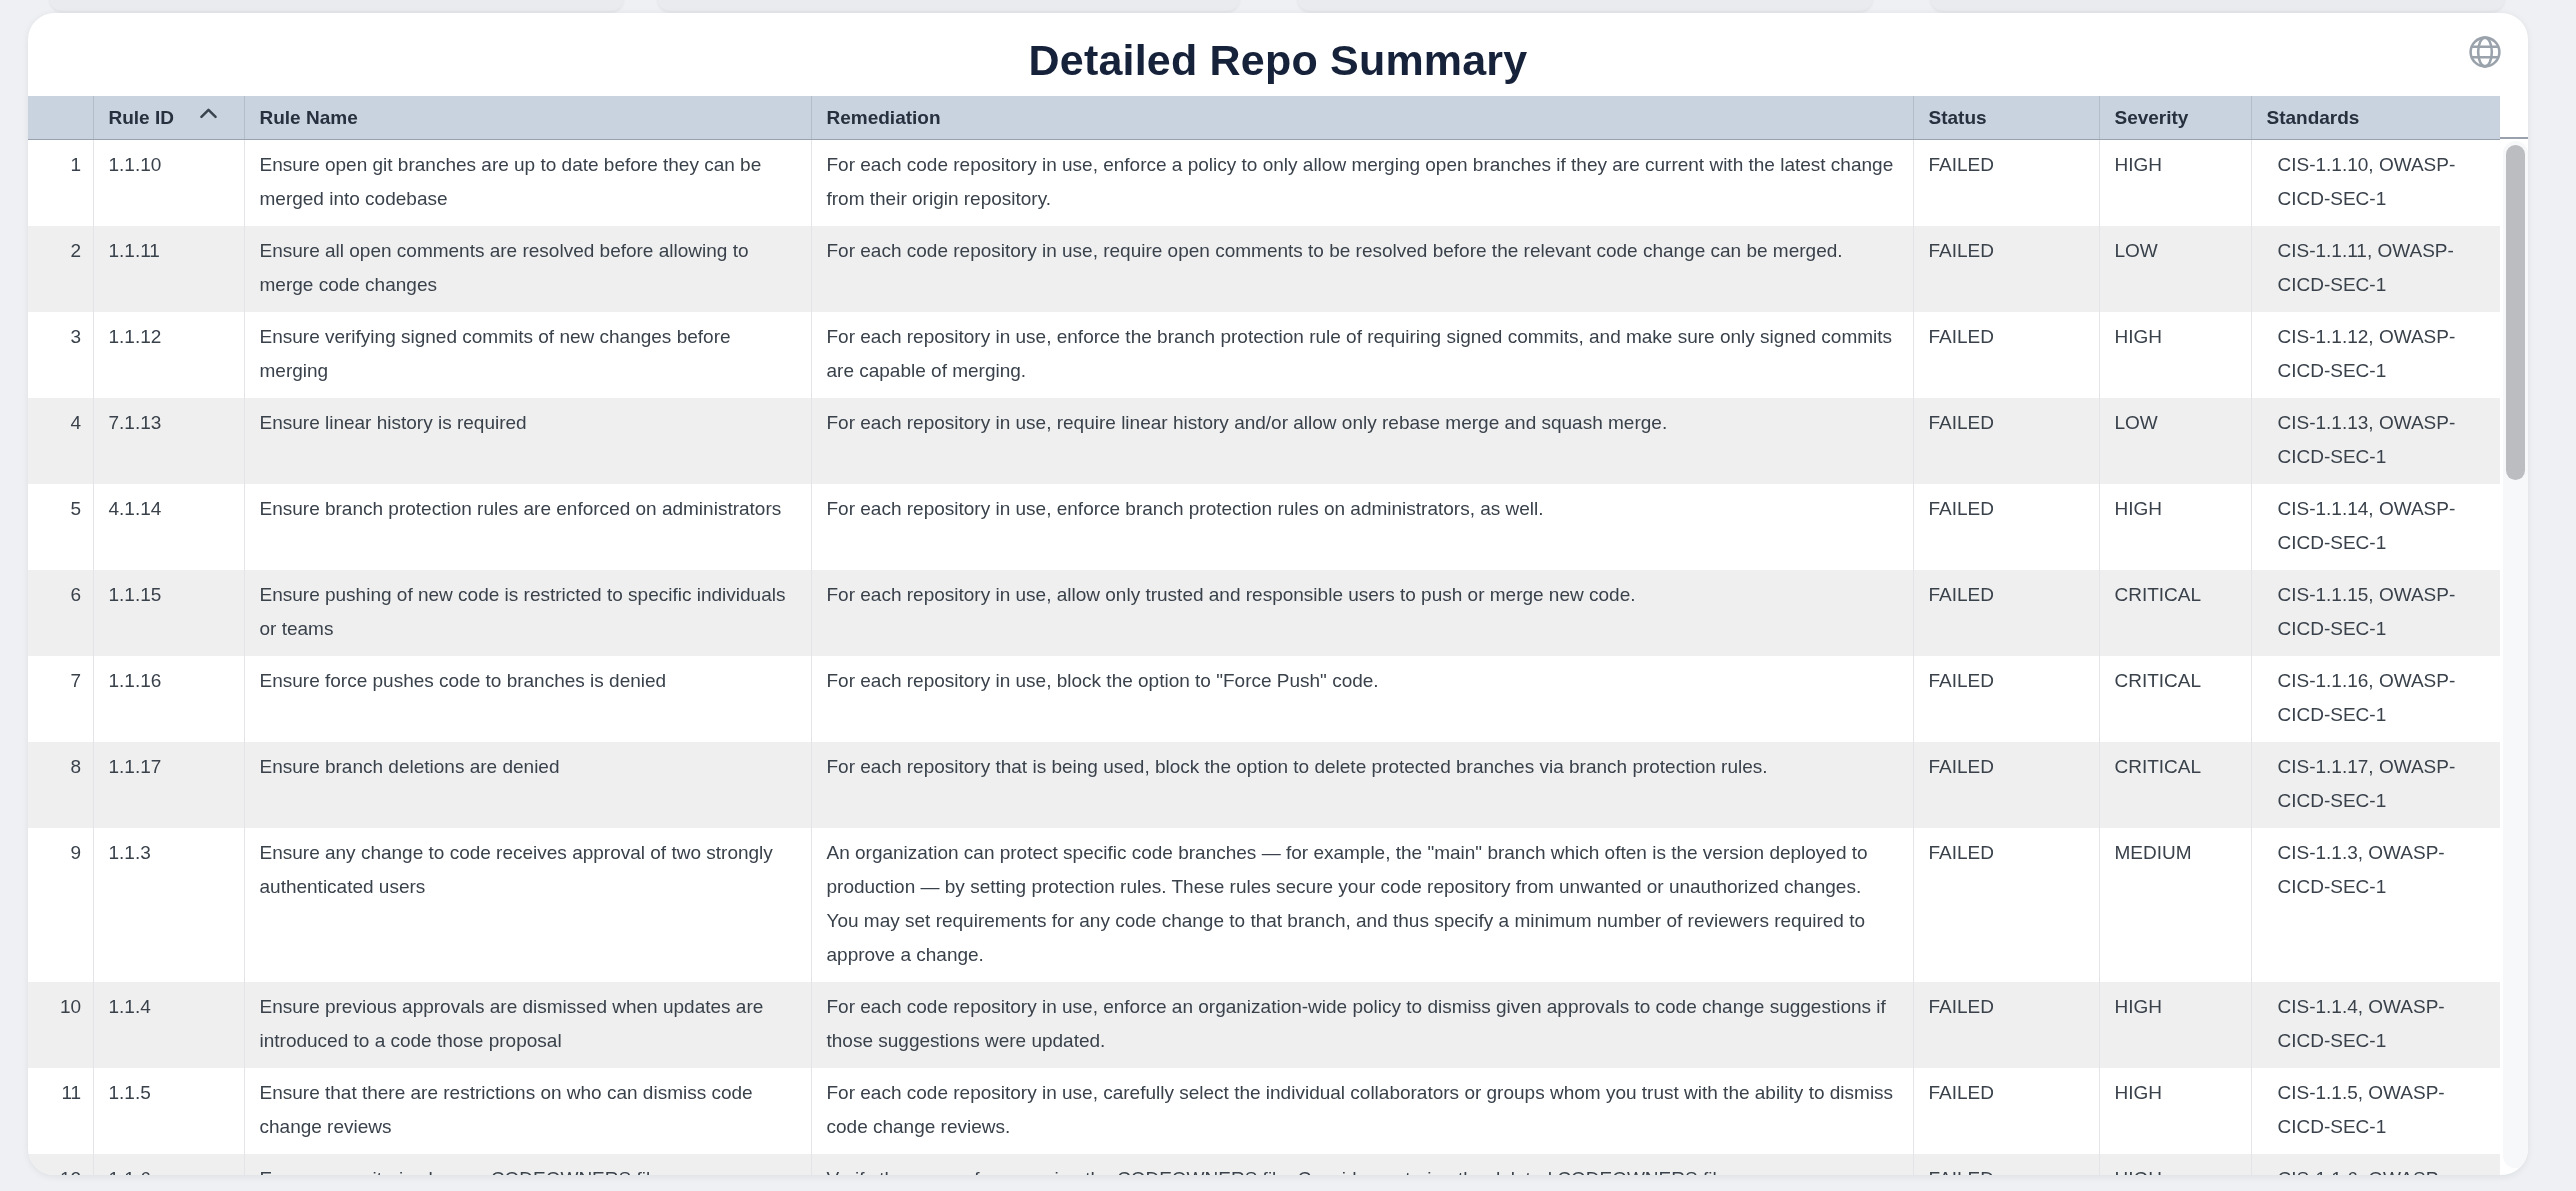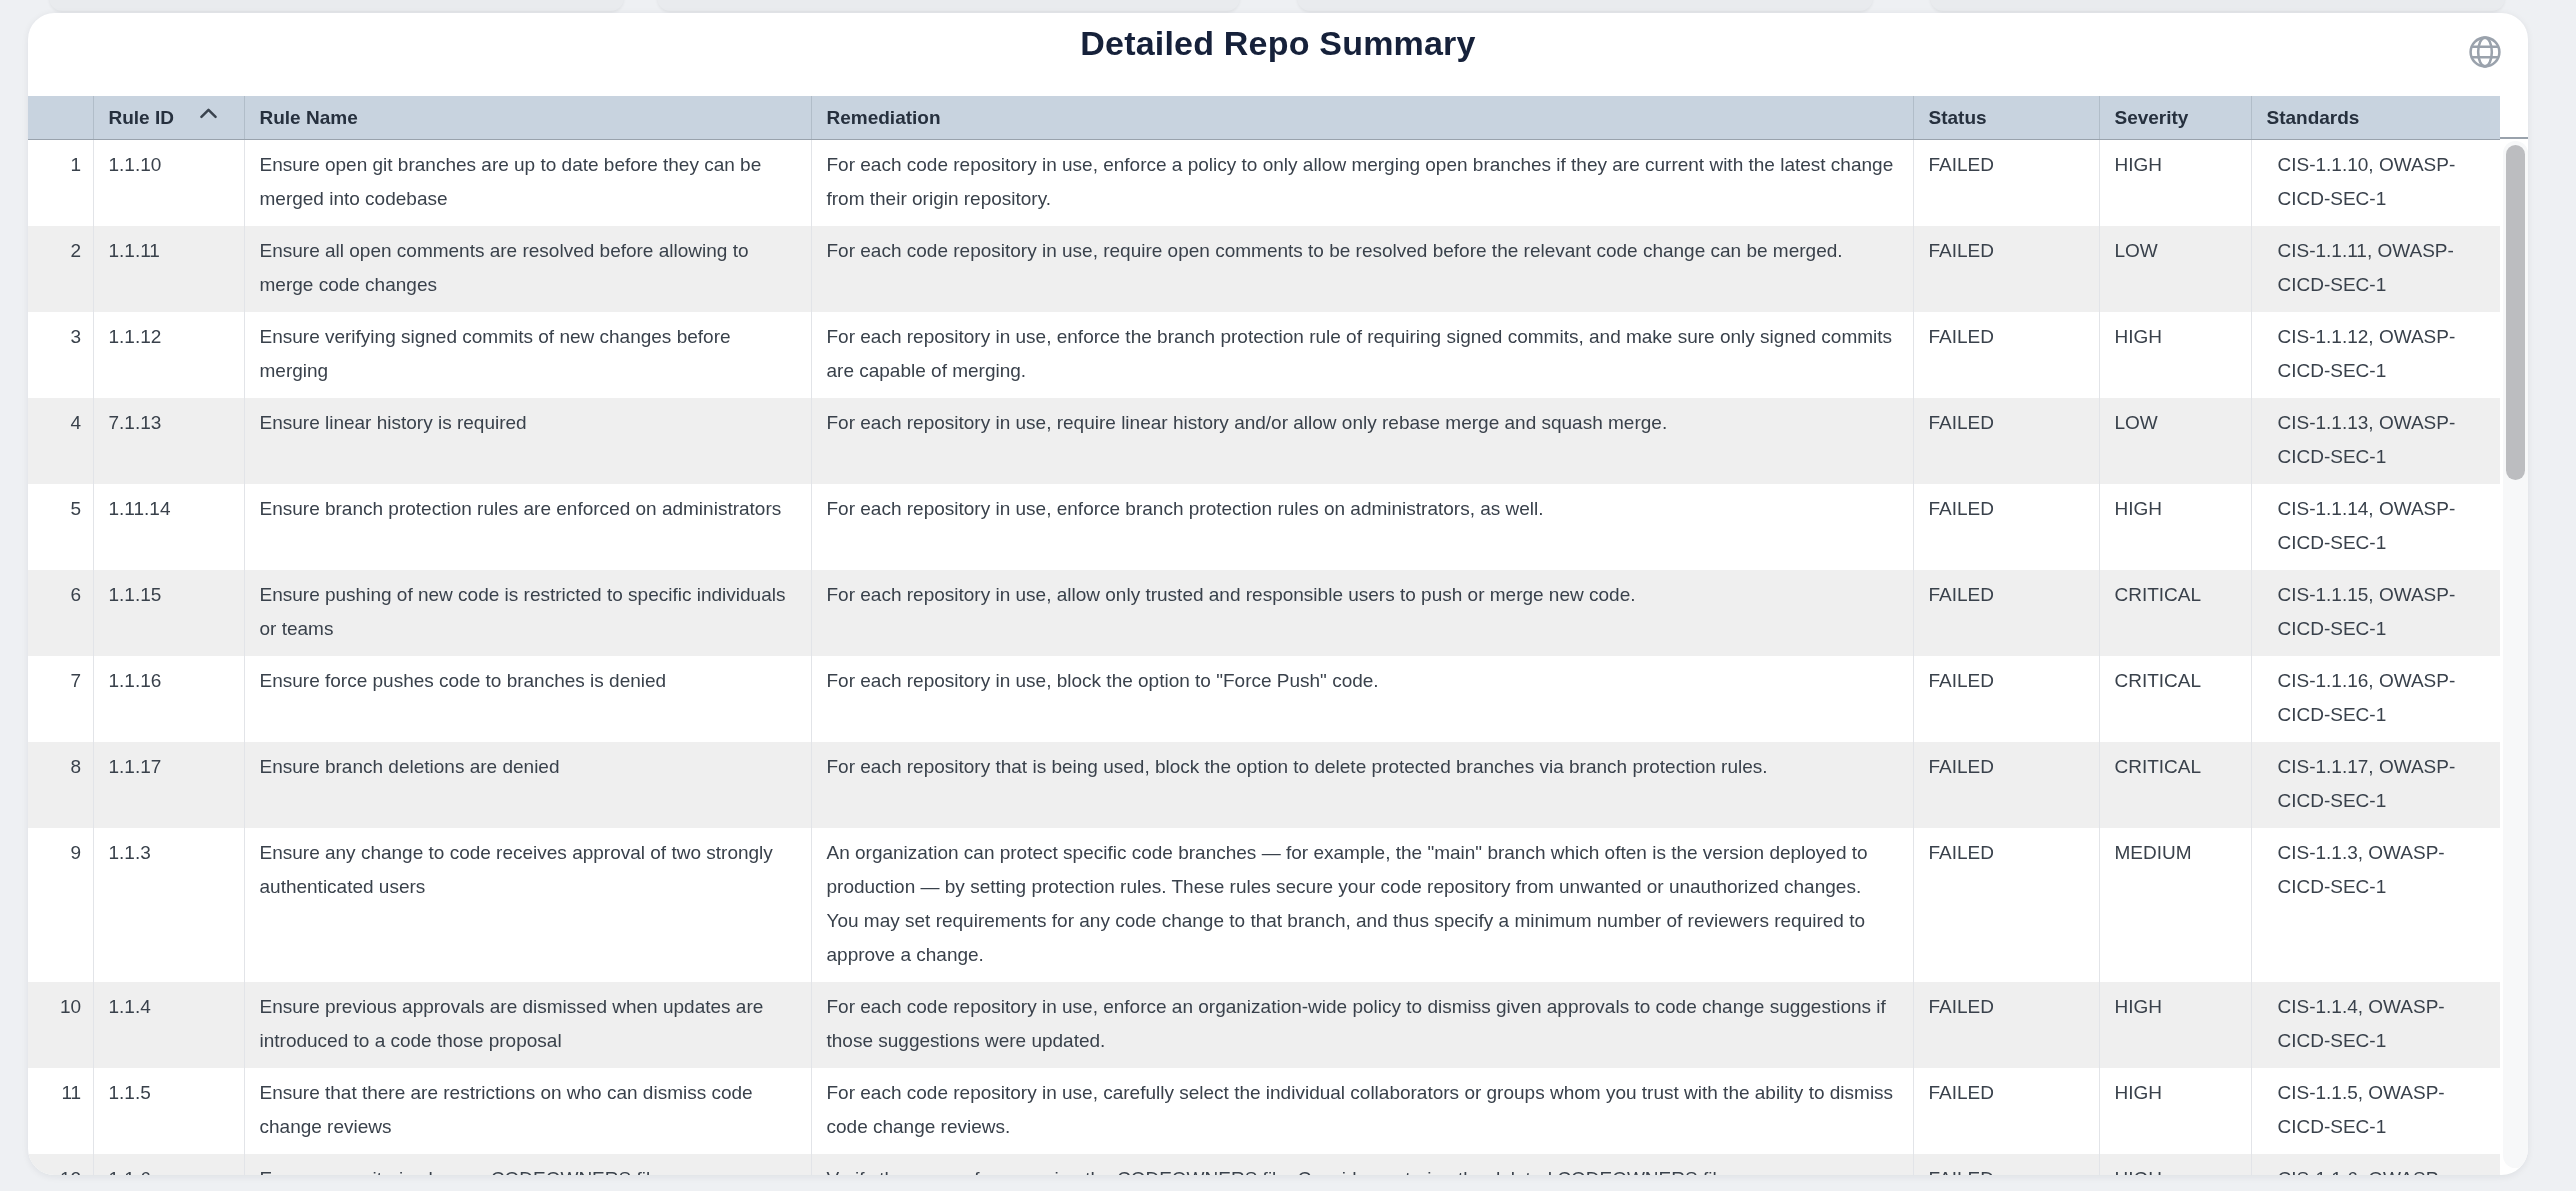--- a/index.html
+++ b/index.html
@@ -21,23 +21,23 @@
   #edge4 { left: 1930px; width: 575px; }
 
   .card {
     position: absolute; left: 28px; top: 13.3px;
     width: 2500px; height: 1162px;
     background: #ffffff; border-radius: 26.5px;
     box-shadow: 0 1.9px 7.6px rgba(16,24,40,0.07);
     overflow: hidden;
   }
   .card-title {
-    position: absolute; top: 11px; left: 0; width: 2500px;
+    position: absolute; top: 23px; left: 0; width: 2500px;
     text-align: center;
-    font-size: 34px; font-weight: 600; color: #16213a;
+    font-size: 43px; font-weight: 600; color: #16213a;
     letter-spacing: 0.2px;
   }
   .globe-btn {
     position: absolute; left: 2434px; top: 16px;
     width: 45px; height: 45px;
     background: transparent; border: none; cursor: pointer;
     display: flex; align-items: center; justify-content: center;
   }
 
   table.summary {
@@ -180,21 +180,21 @@
           <td class="num">4</td>
           <td>7.1.13</td>
           <td>Ensure linear history is required</td>
           <td>For each repository in use, require linear history and/or allow only rebase merge and squash merge.</td>
           <td>FAILED</td>
           <td>LOW</td>
           <td>CIS-1.1.13, OWASP-CICD-SEC-1</td>
         </tr>
         <tr>
           <td class="num">5</td>
-          <td>1.11.14</td>
+          <td>4.1.14</td>
           <td>Ensure branch protection rules are enforced on administrators</td>
           <td>For each repository in use, enforce branch protection rules on administrators, as well.</td>
           <td>FAILED</td>
           <td>HIGH</td>
           <td>CIS-1.1.14, OWASP-CICD-SEC-1</td>
         </tr>
         <tr>
           <td class="num">6</td>
           <td>1.1.15</td>
           <td>Ensure pushing of new code is restricted to specific individuals or teams</td>

